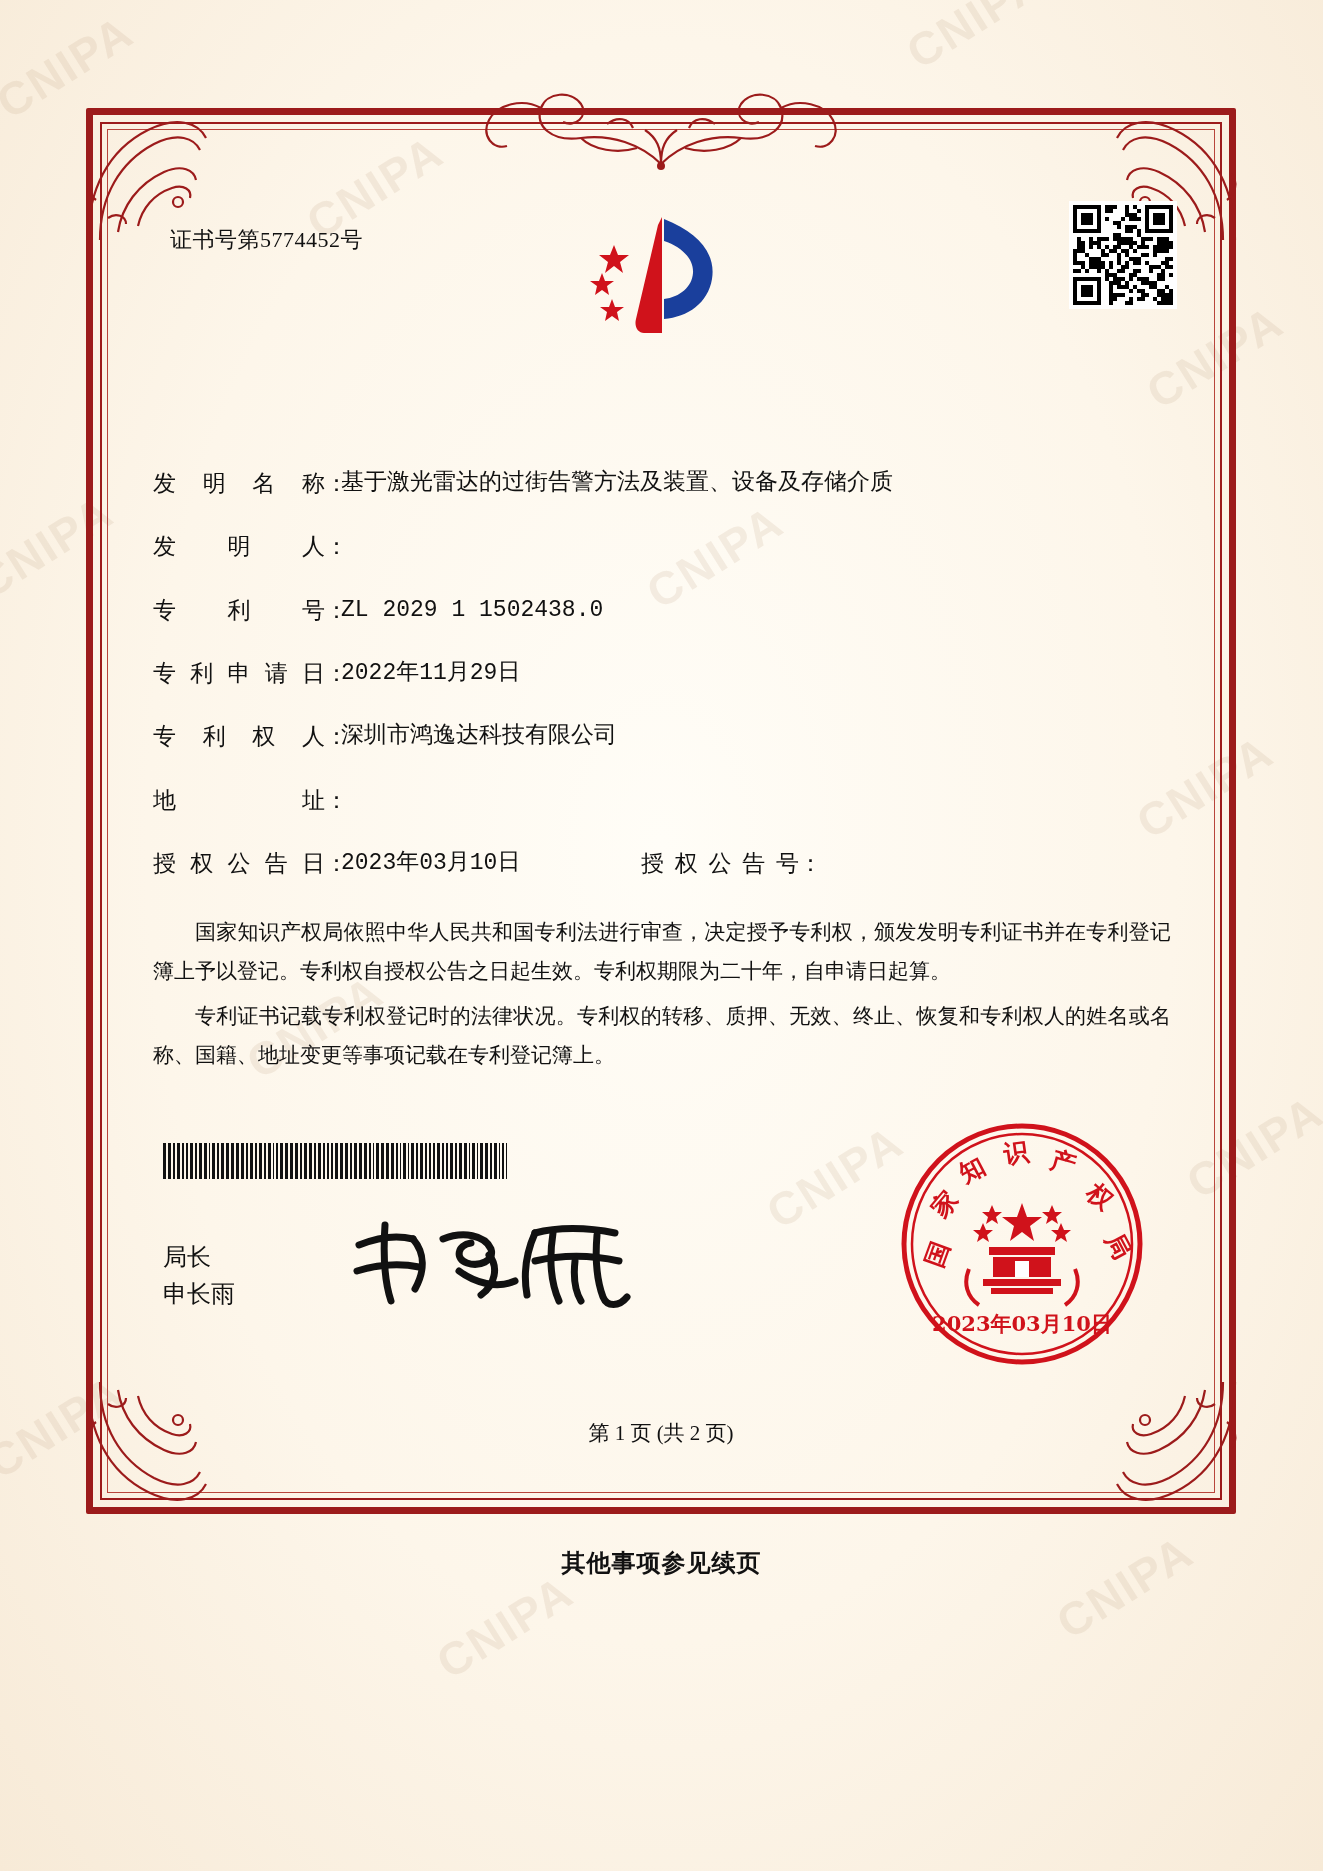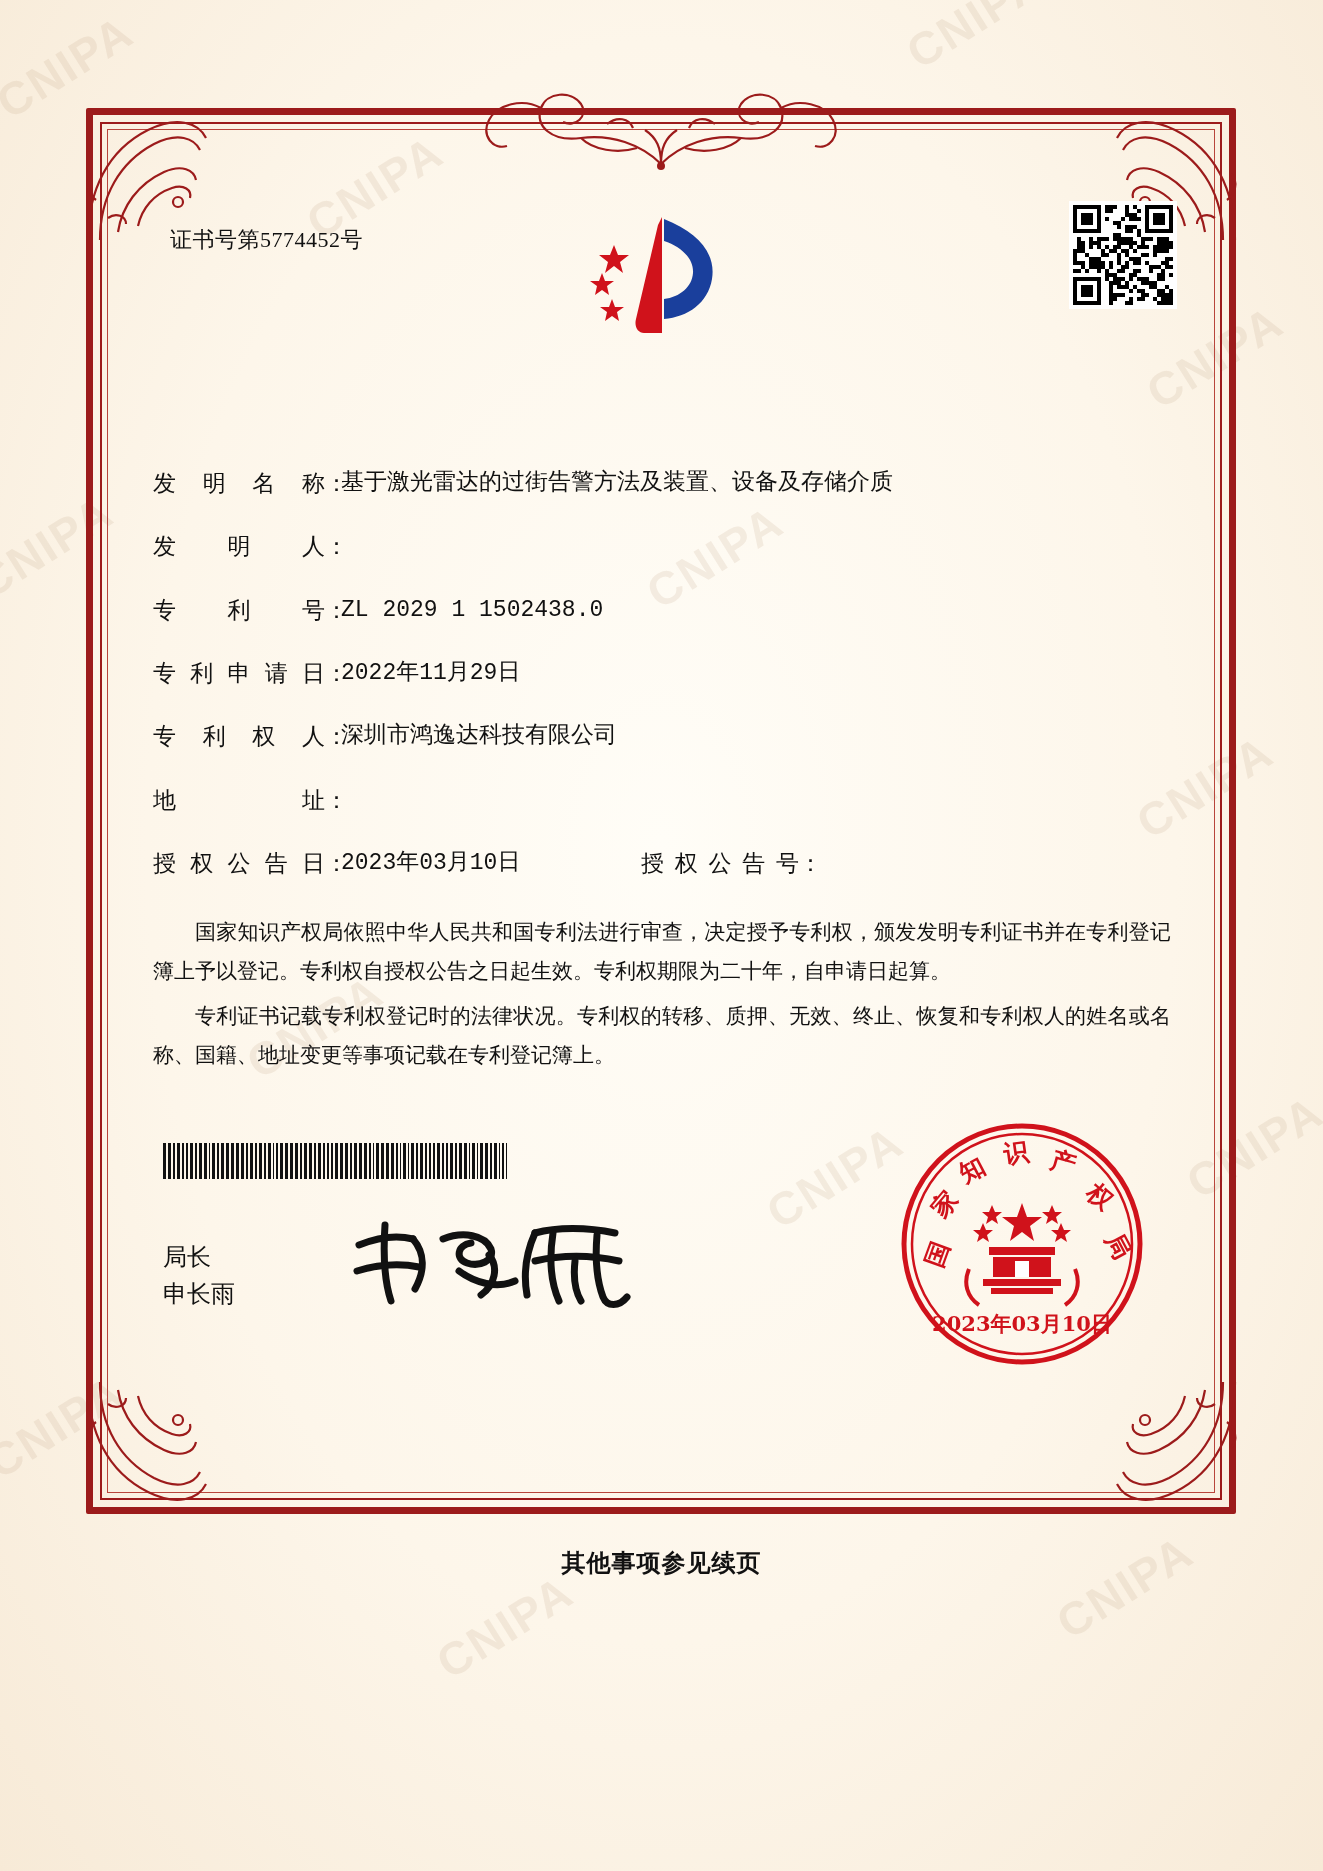--- a/index.html
+++ b/index.html
@@ -842,16 +842,17 @@
 
           <g stroke="#d0121b" stroke-width="4" fill="none">
             <path d="M72 150 C66 164 70 178 82 186"></path>
             <path d="M178 150 C184 164 180 178 168 186"></path>
           </g>
         </g>
         <text x="125" y="212" text-anchor="middle" fill="#d0121b" font-family="'DejaVu Serif','Liberation Serif',serif" font-size="21" font-weight="700" id="seal-date">2023年03月10日</text>
       </svg>
     </div>
 
+    <div class="page-no">第 1 页 (共 2 页)</div>
   </div>
 
   <div class="footer-note">其他事项参见续页</div>
 </div>
 
 </body></html>

